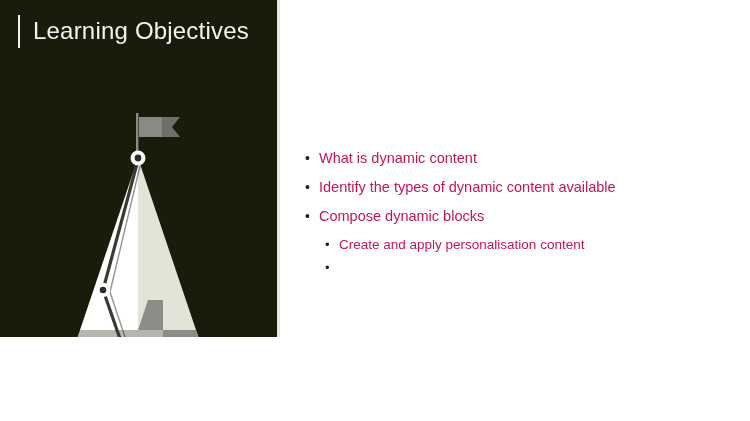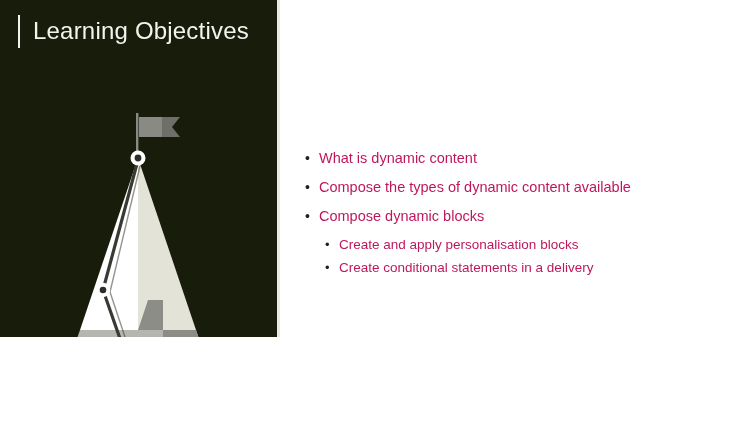--- a/index.html
+++ b/index.html
@@ -197,36 +197,35 @@
 
   <div class="content">
 
     <div class="bullet-row level-1">
       <span class="bullet-dot">•</span>
       <span class="bullet-text">What is dynamic content</span>
     </div>
 
     <div class="bullet-row level-1">
       <span class="bullet-dot">•</span>
-      <span class="bullet-text">Compose the types of dynamic content available</span>
+      <span class="bullet-text">Identify the types of dynamic content available</span>
     </div>
 
     <div class="bullet-row level-1">
       <span class="bullet-dot">•</span>
       <span class="bullet-text">Compose dynamic blocks</span>
     </div>
 
     <div class="bullet-row level-2">
       <span class="bullet-dot">•</span>
-      <span class="bullet-text">Create and apply personalisation blocks</span>
+      <span class="bullet-text">Create and apply personalisation content</span>
     </div>
 
     <div class="bullet-row level-2">
       <span class="bullet-dot">•</span>
-      <span class="bullet-text">Create conditional statements in a delivery</span>
     </div>
 
   </div>
 
   <div class="footer">
     <div class="footer-left">© 2020 Adobe. All Rights Reserved.</div>
     <div class="footer-right">WORLDWIDE FIELD READINESS &amp; ENABLEMENT</div>
     <div class="adobe-logo">
       <svg width="17" height="15" viewBox="0 0 17 15">
         <rect x="0" y="0" width="17" height="15" fill="#f0f0ea"></rect>

